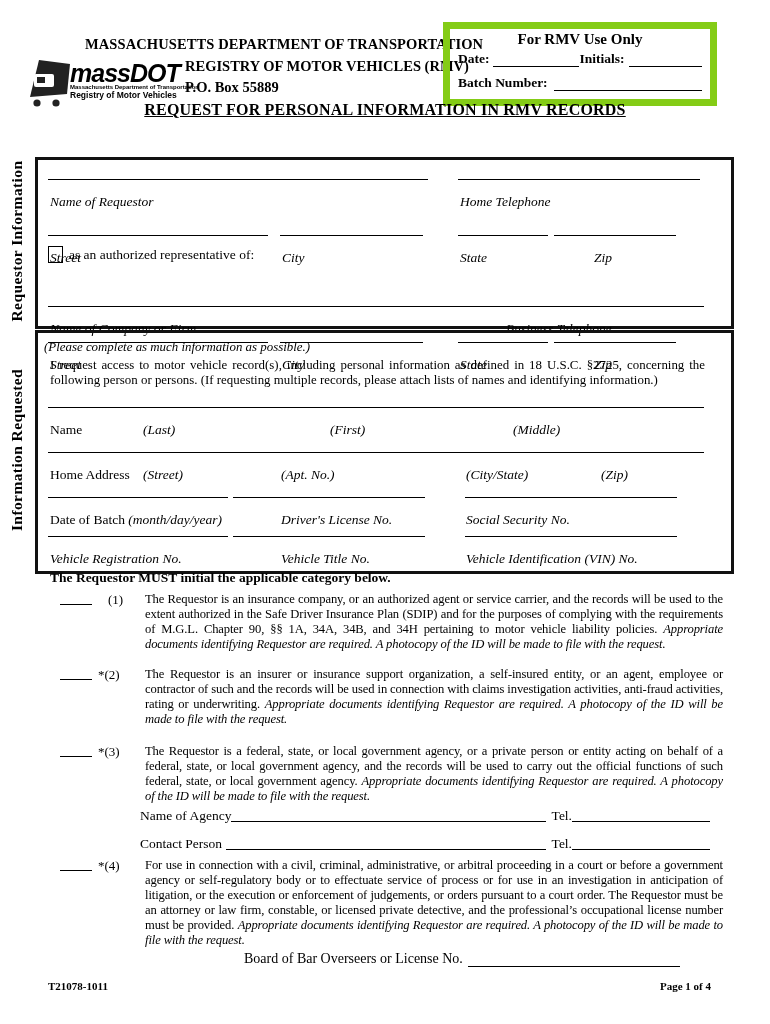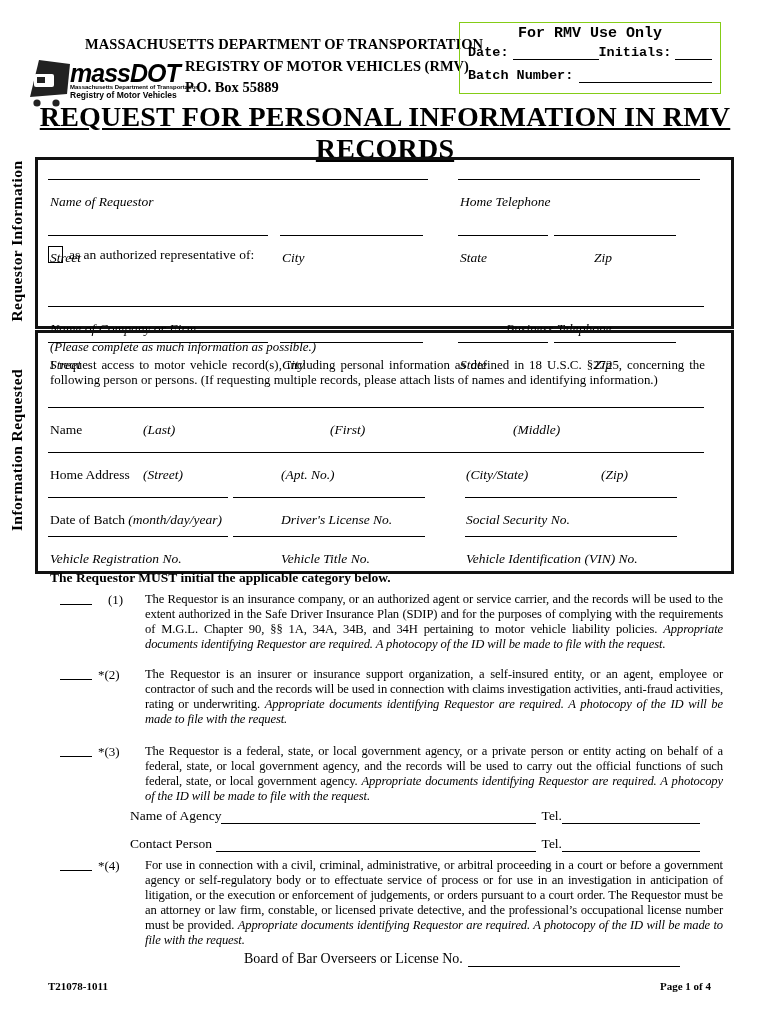--- a/index.html
+++ b/index.html
@@ -13,34 +13,34 @@
   .rom{font-style:normal;}
   .box{position:absolute;border:3px solid #111;}
   .vlabel{position:absolute;font-weight:bold;font-size:15.5px;text-align:center;
           transform:rotate(-90deg);letter-spacing:.4px;white-space:nowrap;}
   .dept{font-size:14.5px;white-space:nowrap;letter-spacing:.1px;}
   .addr{font-size:14.5px;line-height:21px;white-space:nowrap;}
   .logo-brand{font-family:"Liberation Sans",sans-serif;font-weight:bold;font-style:italic;
               font-size:25px;line-height:22px;letter-spacing:-1px;}
   .logo-tag1{font-family:"Liberation Sans",sans-serif;font-size:6px;font-weight:bold;white-space:nowrap;}
   .logo-tag2{font-family:"Liberation Sans",sans-serif;font-size:8.5px;font-weight:bold;white-space:nowrap;}
-  .rmvbox{position:absolute;left:459px;top:22px;width:260px;height:70px;border:1px solid #84cc16;font-family:Liberation Mono, monospace;}
+  .rmvbox{position:absolute;left:443px;top:22px;width:260px;height:70px;border:7px solid #84cc16;}
   .rmv-title{text-align:center;font-weight:bold;font-size:15px;margin-top:2px;}
   .rmv-row{display:flex;align-items:flex-end;font-size:13.5px;margin:0 8px;}
   .fill{border-bottom:1.4px solid #000;height:13px;}
-  .main-title{left:0;right:0;text-align:center;top:101px;font-weight:bold;font-size:28px;
+  .main-title{left:0;right:0;text-align:center;top:101px;font-weight:bold;font-size:16px;
               text-decoration:underline;letter-spacing:.2px;}
   .sub-title{left:0;right:0;text-align:center;top:129px;font-size:13px;}
   .cb{position:absolute;width:13px;height:15px;border:1.6px solid #000;}
   .ptext{font-size:12.9px;line-height:15px;}
   .para{position:absolute;left:145px;width:578px;font-size:12.6px;line-height:15px;
         text-align:justify;letter-spacing:-.12px;}
   .inum{position:absolute;font-size:13px;}
   .iblank{position:absolute;width:32px;height:12px;border-bottom:1.4px solid #000;}
-  .telrow{position:absolute;left:130px;width:570px;display:flex;align-items:flex-end;font-size:13.5px;}
+  .telrow{position:absolute;left:140px;width:570px;display:flex;align-items:flex-start;font-size:13.5px;}
   .foot{font-weight:bold;font-size:11px;}
 </style>
 </head>
 <body>
 
 <div class="page">
 
   <div class="abs dept b" style="left:85px;top:36px">MASSACHUSETTS DEPARTMENT OF TRANSPORTATION</div>
 
   <div class="abs" style="left:30px;top:58px;width:150px">
@@ -110,21 +110,21 @@
     <div class="abs u" style="left:516px;top:182px;width:122px"></div>
     <div class="abs lbl" style="left:12px;top:186px">Street</div>
     <div class="abs lbl" style="left:244px;top:186px">City</div>
     <div class="abs lbl" style="left:422px;top:186px">State</div>
     <div class="abs lbl" style="left:556px;top:186px">Zip</div>
   </div>
 
   <div class="vlabel" style="left:-67px;top:441px;width:168px">Information Requested</div>
 
   <div class="box" style="left:35px;top:330px;width:693px;height:238px">
-    <div class="abs it ptext" style="left:12px;top:7px">(Please complete as much information as possible.)</div>
+    <div class="abs it ptext" style="left:6px;top:7px">(Please complete as much information as possible.)</div>
     <div class="abs ptext" style="left:12px;top:25px;width:655px;text-align:justify">I request access to motor vehicle record(s), including personal information as defined in 18 U.S.C. §2725, concerning the following person or persons.  (If requesting multiple records, please attach lists of names and identifying information.)</div>
 
     <div class="abs u" style="left:10px;top:74px;width:656px"></div>
     <div class="abs lbl rom" style="left:12px;top:78px">Name</div>
     <div class="abs lbl" style="left:105px;top:78px">(Last)</div>
     <div class="abs lbl" style="left:292px;top:78px">(First)</div>
     <div class="abs lbl" style="left:475px;top:78px">(Middle)</div>
 
     <div class="abs u" style="left:10px;top:119px;width:656px"></div>
     <div class="abs lbl rom" style="left:12px;top:123px">Home Address</div>

